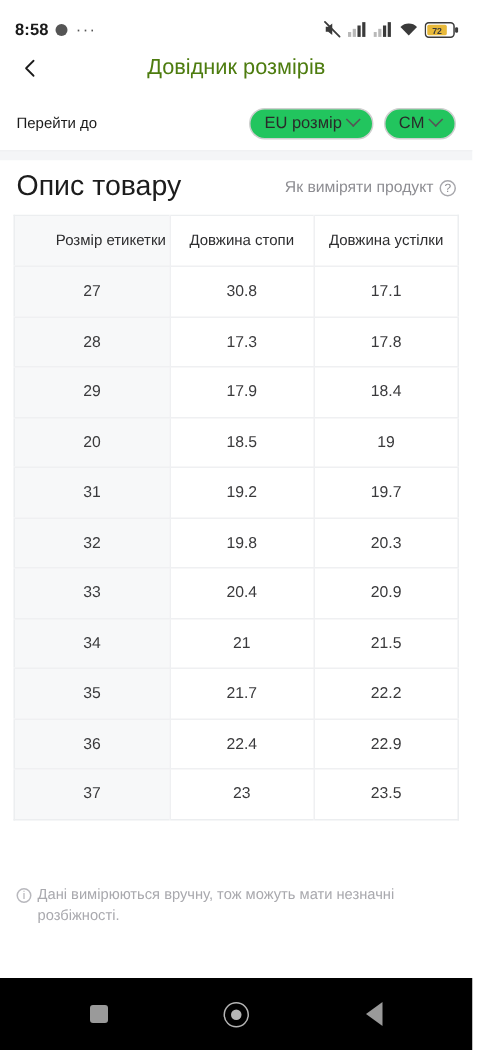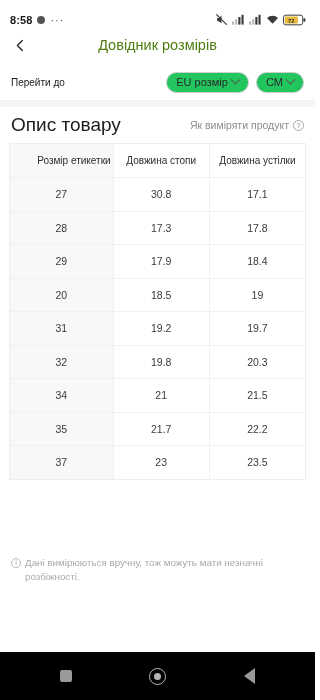--- a/index.html
+++ b/index.html
@@ -401,28 +401,38 @@
             <td class="col-label">31</td>
             <td>19.2</td>
             <td>19.7</td>
           </tr>
           <tr>
             <td class="col-label">32</td>
             <td>19.8</td>
             <td>20.3</td>
           </tr>
           <tr>
+            <td class="col-label">33</td>
+            <td>20.4</td>
+            <td>20.9</td>
+          </tr>
+          <tr>
             <td class="col-label">34</td>
             <td>21</td>
             <td>21.5</td>
           </tr>
           <tr>
             <td class="col-label">35</td>
             <td>21.7</td>
             <td>22.2</td>
+          </tr>
+          <tr>
+            <td class="col-label">36</td>
+            <td>22.4</td>
+            <td>22.9</td>
           </tr>
           <tr>
             <td class="col-label">37</td>
             <td>23</td>
             <td>23.5</td>
           </tr>
         </tbody>
     </table>
   </div>
 

